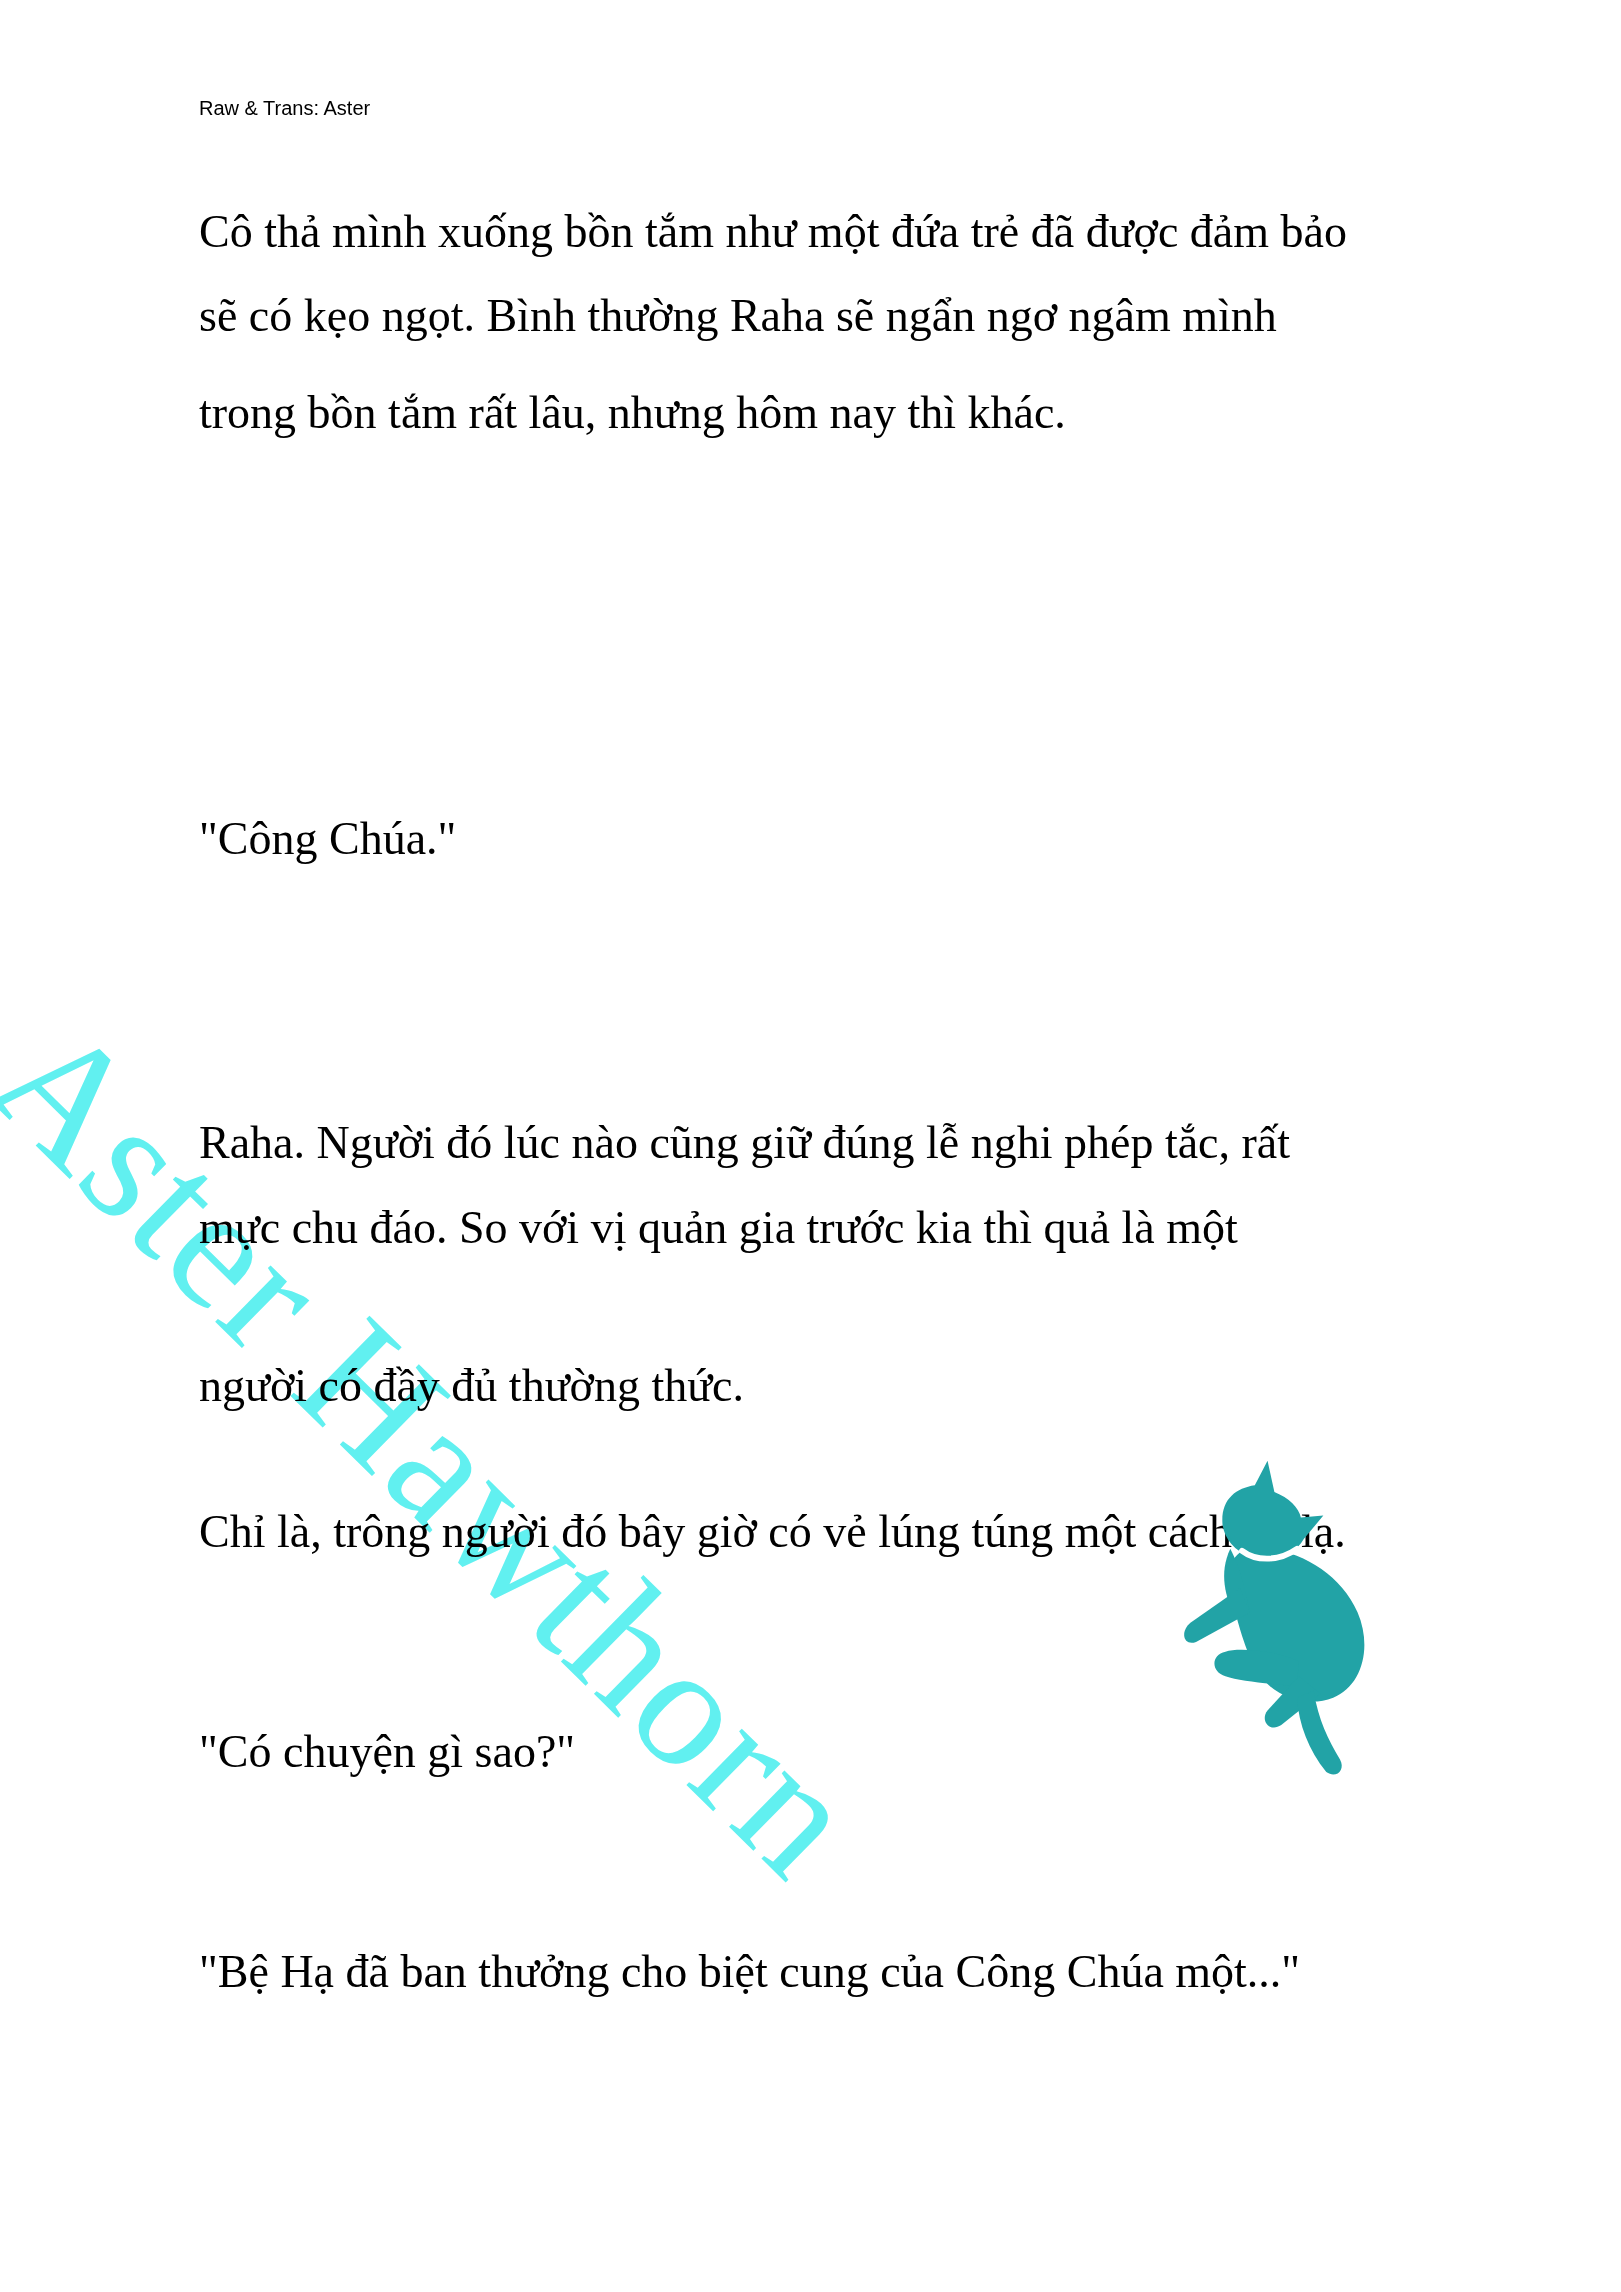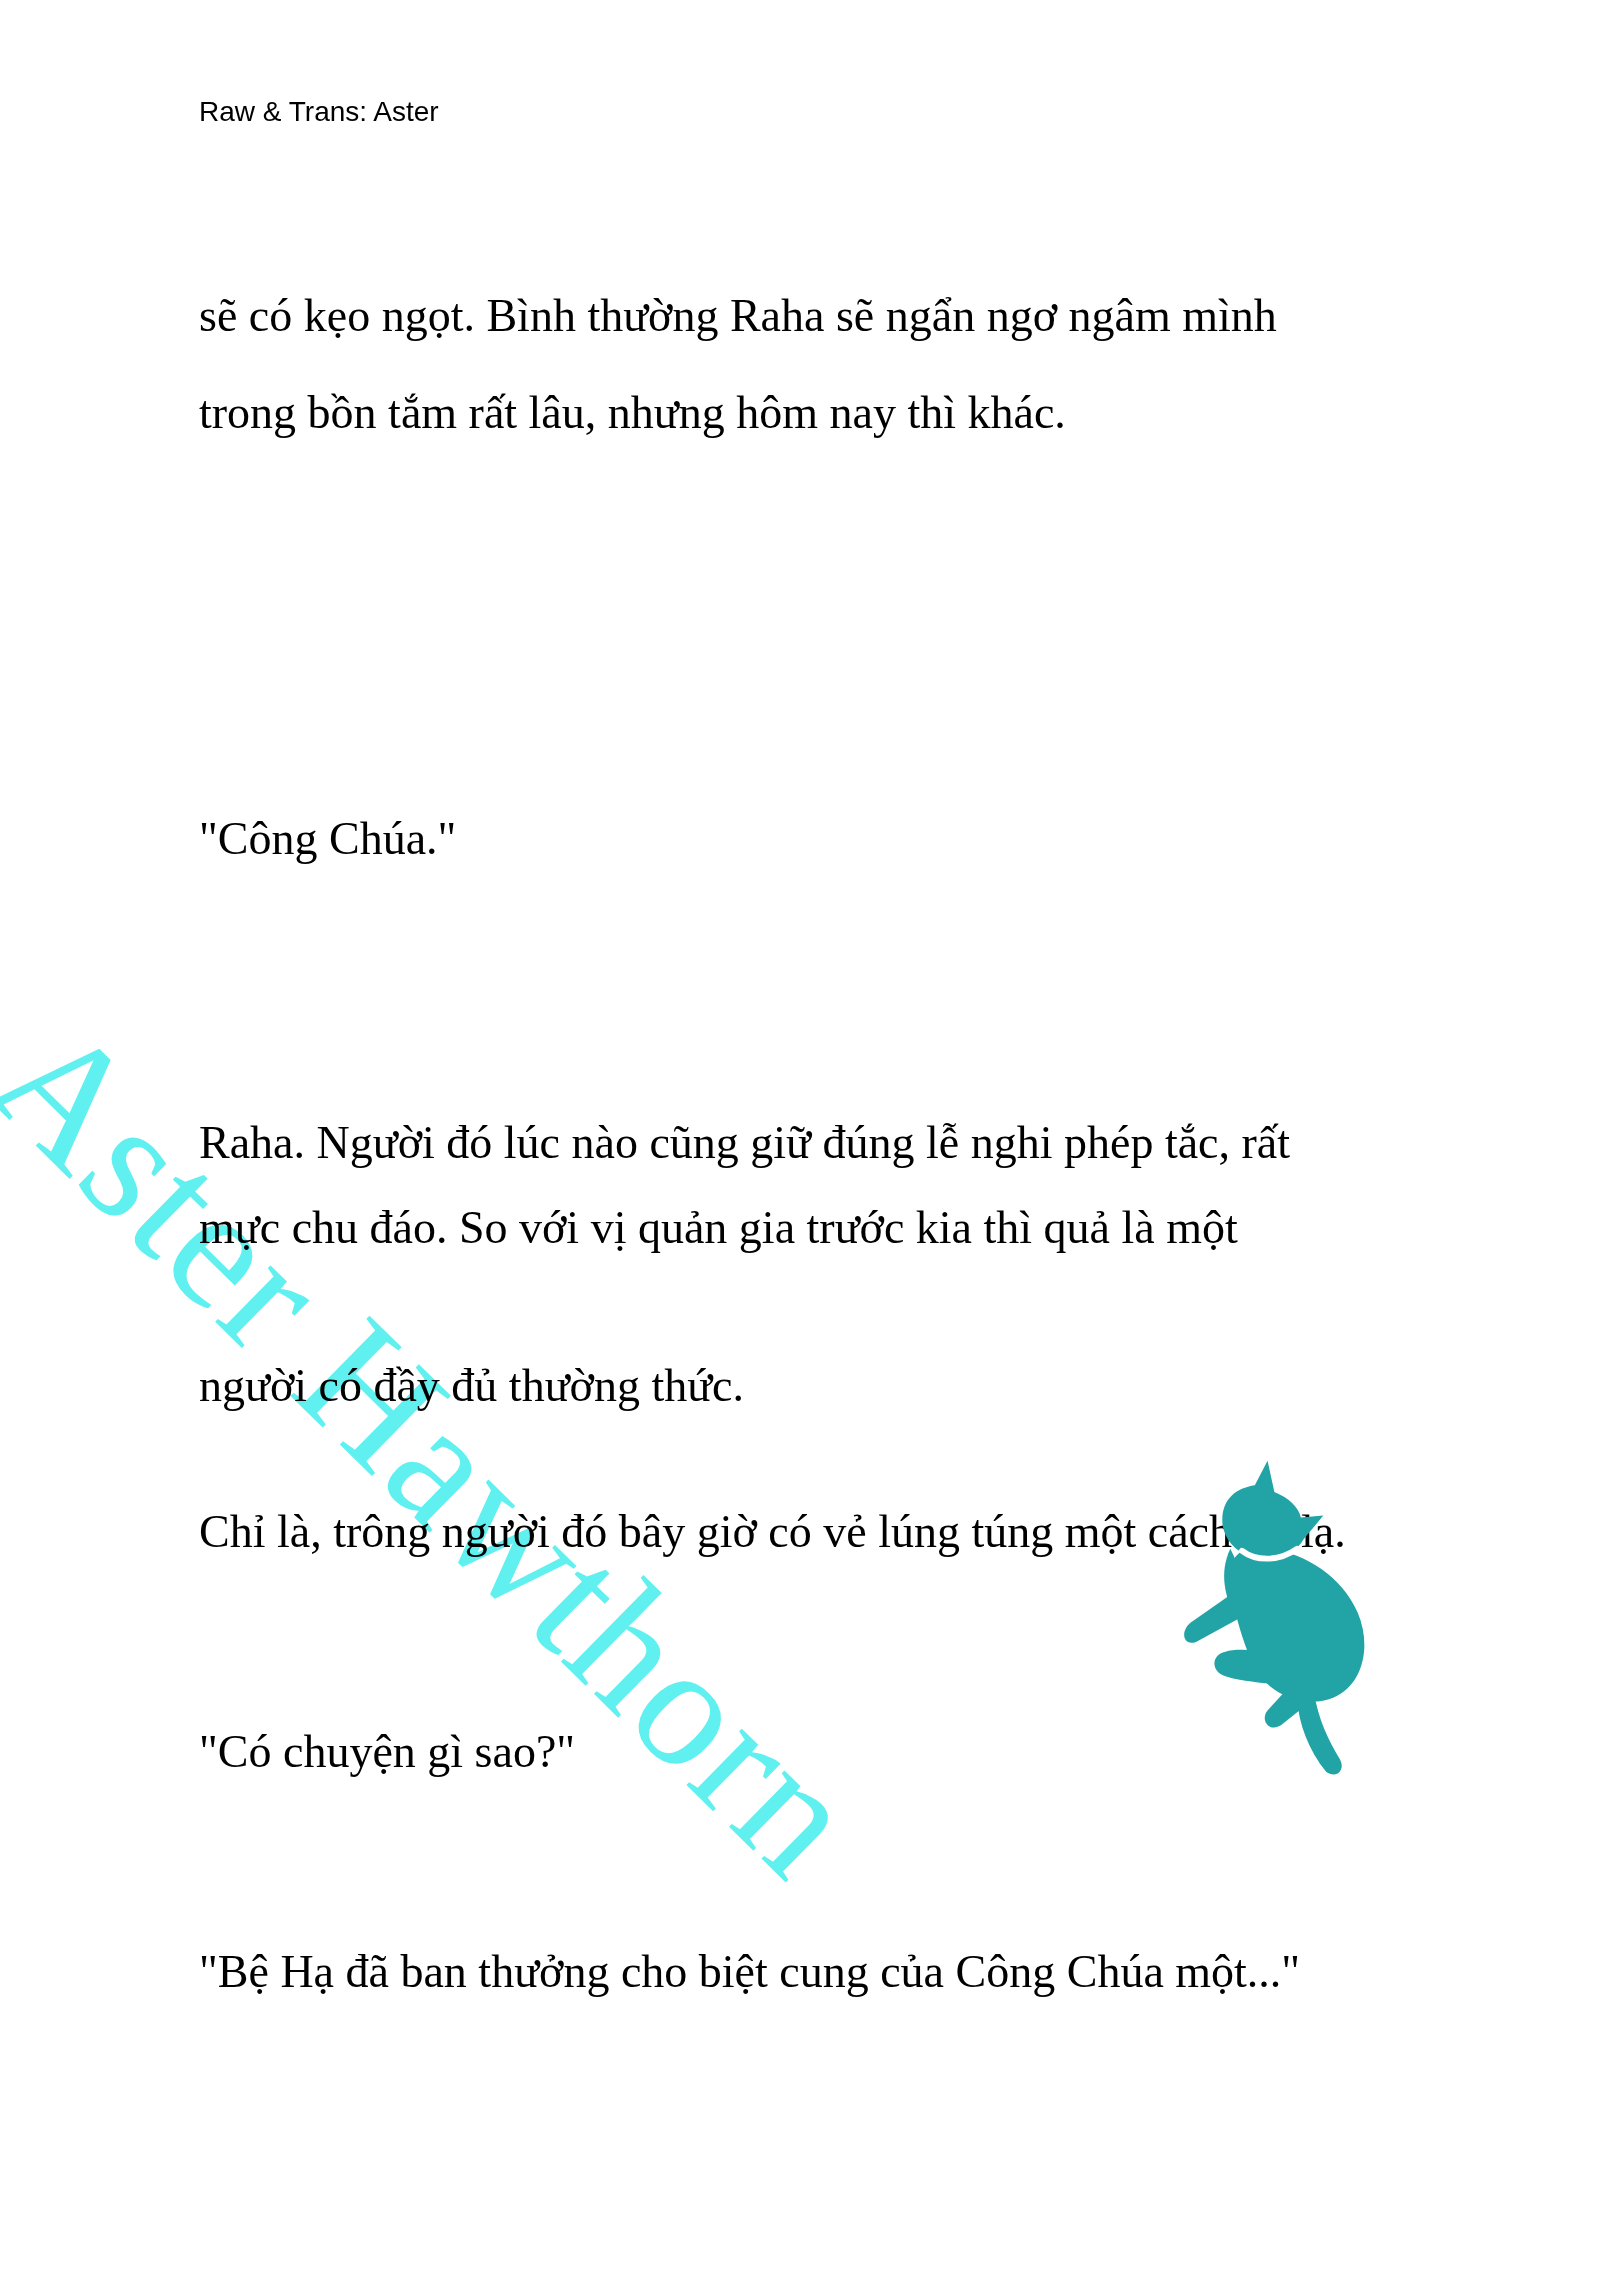--- a/index.html
+++ b/index.html
@@ -18,21 +18,21 @@
       left: 0; top: 0;
       width: 1621px;
       height: 2293px;
       background: #ffffff;
     }
     .header {
       position: absolute;
       left: 199px;
       top: 98px;
       font-family: "Liberation Sans", sans-serif;
-      font-size: 28px;
+      font-size: 20px;
       color: #000000;
       line-height: 1;
       white-space: nowrap;
     }
     .body-line {
       position: absolute;
       left: 199px;
       font-family: "Liberation Serif", serif;
       font-size: 46px;
       color: #000000;
@@ -64,20 +64,21 @@
       z-index: 4;
     }
   </style>
 </head>
 <body>
 
 <div class="page">
 
   <div class="header">Raw &amp; Trans: Aster</div>
 
+  <div class="body-line" style="top:209px">Cô thả mình xuống bồn tắm như một đứa trẻ đã được đảm bảo</div>
   <div class="body-line" style="top:293px">sẽ có kẹo ngọt. Bình thường Raha sẽ ngẩn ngơ ngâm mình</div>
   <div class="body-line" style="top:390px">trong bồn tắm rất lâu, nhưng hôm nay thì khác.</div>
 
 
   <div class="body-line" style="top:816px">"Công Chúa."</div>
 
   <div class="body-line" style="top:1120px">Raha. Người đó lúc nào cũng giữ đúng lễ nghi phép tắc, rất</div>
   <div class="body-line" style="top:1205px">mực chu đáo. So với vị quản gia trước kia thì quả là một</div>
   <div class="body-line" style="top:1363px">người có đầy đủ thường thức.</div>
 

